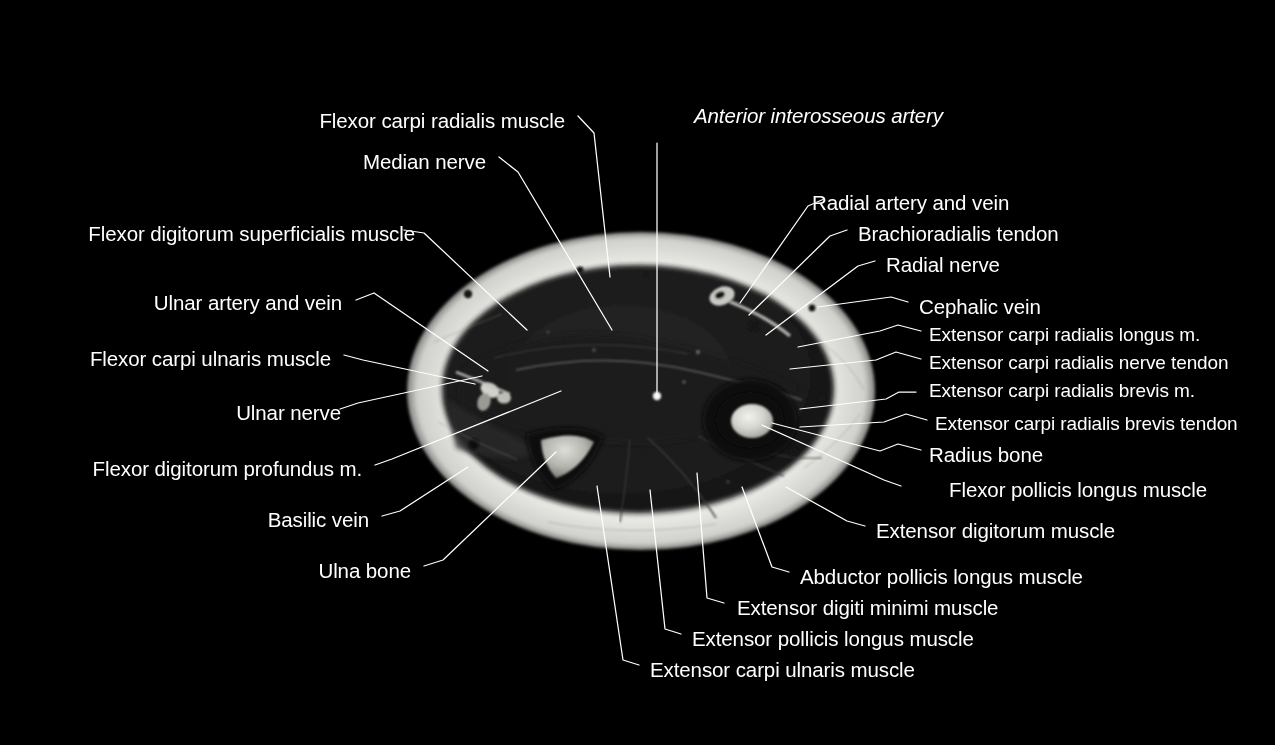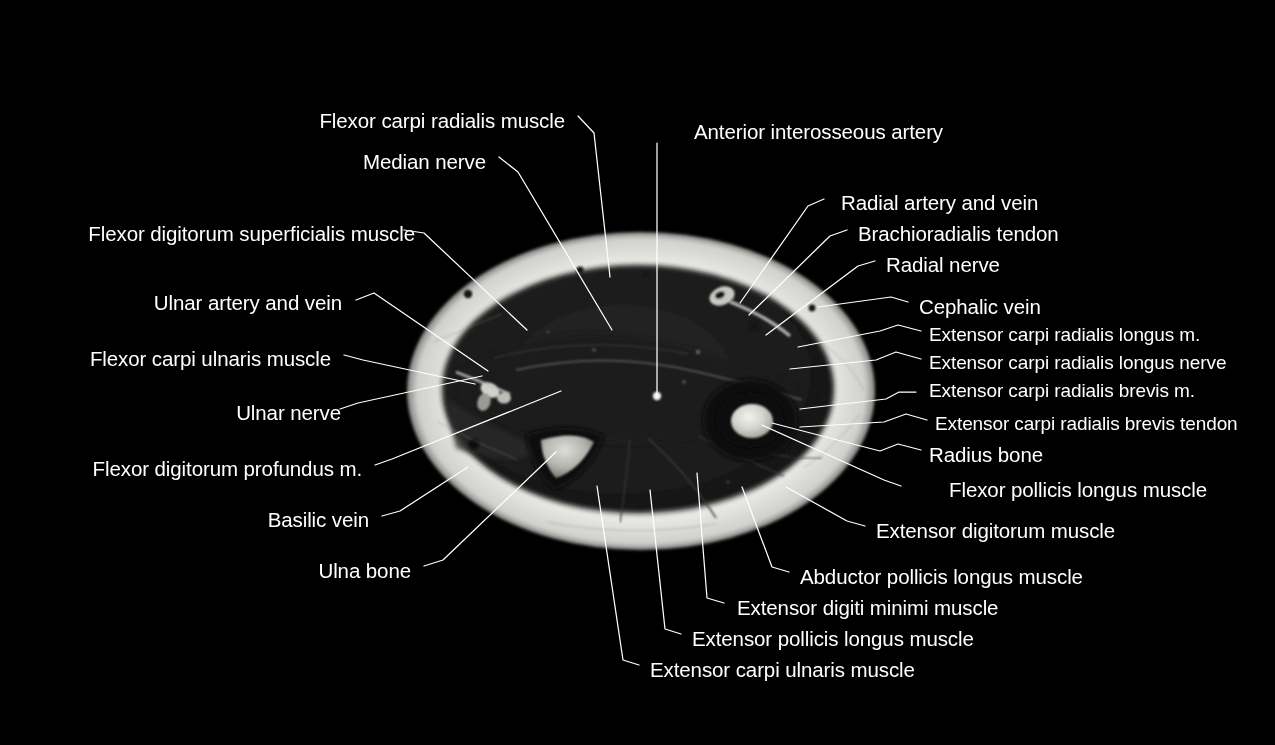--- a/index.html
+++ b/index.html
@@ -196,27 +196,27 @@
   <div id="labels">
       <div class="lbl s20 r" style="left: 565px; top: 110px;">Flexor carpi radialis muscle</div>
       <div class="lbl s20 r" style="left: 486px; top: 151px;">Median nerve</div>
       <div class="lbl s20 r" style="left: 391px; top: 223px; margin-left: 24px;">Flexor digitorum superficialis muscle</div>
       <div class="lbl s20 r" style="left: 342px; top: 292px;">Ulnar artery and vein</div>
       <div class="lbl s20 r" style="left: 331px; top: 348px;">Flexor carpi ulnaris muscle</div>
       <div class="lbl s20 r" style="left: 341px; top: 402px;">Ulnar nerve</div>
       <div class="lbl s20 r" style="left: 362px; top: 458px;">Flexor digitorum profundus m.</div>
       <div class="lbl s20 r" style="left: 369px; top: 509px;">Basilic vein</div>
       <div class="lbl s20 r" style="left: 411px; top: 560px;">Ulna bone</div>
-      <div class="lbl s20" style="left: 694px; top: 121px;">Anterior interosseous artery</div>
-      <div class="lbl s20" style="left: 841px; top: 192px;">Radial artery and vein</div>
+      <div class="lbl s20" style="left: 694px; top: 105px; font-style: italic;">Anterior interosseous artery</div>
+      <div class="lbl s20" style="left: 812px; top: 192px;">Radial artery and vein</div>
       <div class="lbl s20" style="left: 858px; top: 223px;">Brachioradialis tendon</div>
       <div class="lbl s20" style="left: 886px; top: 254px;">Radial nerve</div>
       <div class="lbl s20" style="left: 919px; top: 296px;">Cephalic vein</div>
       <div class="lbl s18" style="left: 929px; top: 325px;">Extensor carpi radialis longus m.</div>
-      <div class="lbl s18" style="left: 929px; top: 353px;">Extensor carpi radialis longus nerve</div>
+      <div class="lbl s18" style="left: 929px; top: 353px;">Extensor carpi radialis nerve tendon</div>
       <div class="lbl s18" style="left: 929px; top: 381px;">Extensor carpi radialis brevis m.</div>
       <div class="lbl s18" style="left: 935px; top: 414px;">Extensor carpi radialis brevis tendon</div>
       <div class="lbl s20" style="left: 929px; top: 444px;">Radius bone</div>
       <div class="lbl s20" style="left: 949px; top: 479px;">Flexor pollicis longus muscle</div>
       <div class="lbl s20" style="left: 876px; top: 520px;">Extensor digitorum muscle</div>
       <div class="lbl s20" style="left: 800px; top: 566px;">Abductor pollicis longus muscle</div>
       <div class="lbl s20" style="left: 705px; top: 597px; margin-left: 32px;">Extensor digiti minimi muscle</div>
       <div class="lbl s20" style="left: 692px; top: 628px;">Extensor pollicis longus muscle</div>
       <div class="lbl s20" style="left: 650px; top: 659px;">Extensor carpi ulnaris muscle</div>
     </div>

